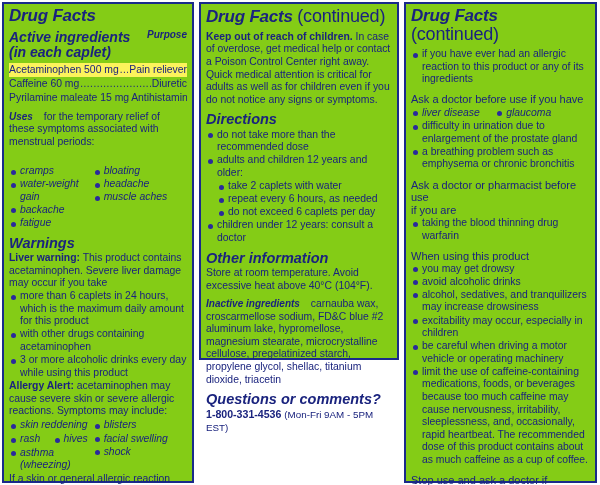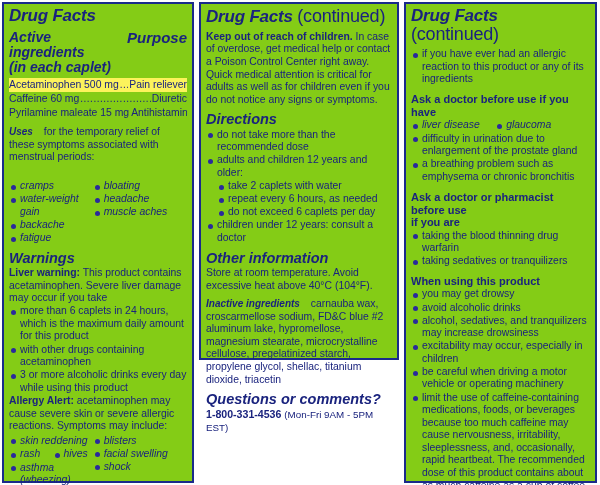--- a/index.html
+++ b/index.html
@@ -38,31 +38,31 @@
   .rule-thick{height:3px;background:#1a2a8a;margin:0;}
   .rule-med{height:2px;background:#1a2a8a;margin:0;}
   .rule-thin{height:1px;background:#7b86c4;margin:2px 5px;}
   .rule-sec{height:5px;background:#1a2a8a;margin:0;}
 
   .sechead{
     font-size:14.5px;font-weight:bold;font-style:italic;
     line-height:1.1;
   }
   .bhead{
-    font-size:11px;font-weight:bold;line-height:1.15;
+    font-size:11px;font-weight:normal;line-height:1.15;
   }
   .txt{font-size:10.4px;line-height:1.21;}
   .txt b{font-weight:bold;}
 
   
   .ai-head{
     display:flex;justify-content:space-between;align-items:flex-start;
     font-size:14px;font-weight:bold;font-style:italic;line-height:1.08;
   }
-  .ai-head .purpose{font-style:italic;font-weight:bold;font-size:15px;}
+  .ai-head .purpose{font-style:italic;font-weight:bold;font-size:10px;}
   .ai-row{
     display:flex;align-items:baseline;
     font-size:10.4px;line-height:1.34;
     white-space:nowrap;overflow:hidden;justify-content:space-between;
   }
   .ai-row .nm{flex:0 0 auto;}
   .ai-row .dots{
     flex:1 1 auto;overflow:hidden;margin:0 1px;
     letter-spacing:0.5px;font-size:10px;
   }
@@ -288,21 +288,20 @@
 
     <div class="rule-thin"></div>
 
     <div class="pad" style="padding-top:1px;padding-bottom:2px;">
       <div class="bhead">
         <span>Ask a doctor or pharmacist before use</span><br>
         <span>if you are</span>
       </div>
       <ul>
         <li>taking the blood thinning drug warfarin</li>
-        <li>taking sedatives or tranquilizers</li>
       </ul>
     </div>
 
     <div class="rule-thin"></div>
 
     <div class="pad" style="padding-top:1px;padding-bottom:2px;">
       <div class="bhead">When using this product</div>
       <ul>
         <li>you may get drowsy</li>
         <li>avoid alcoholic drinks</li>

